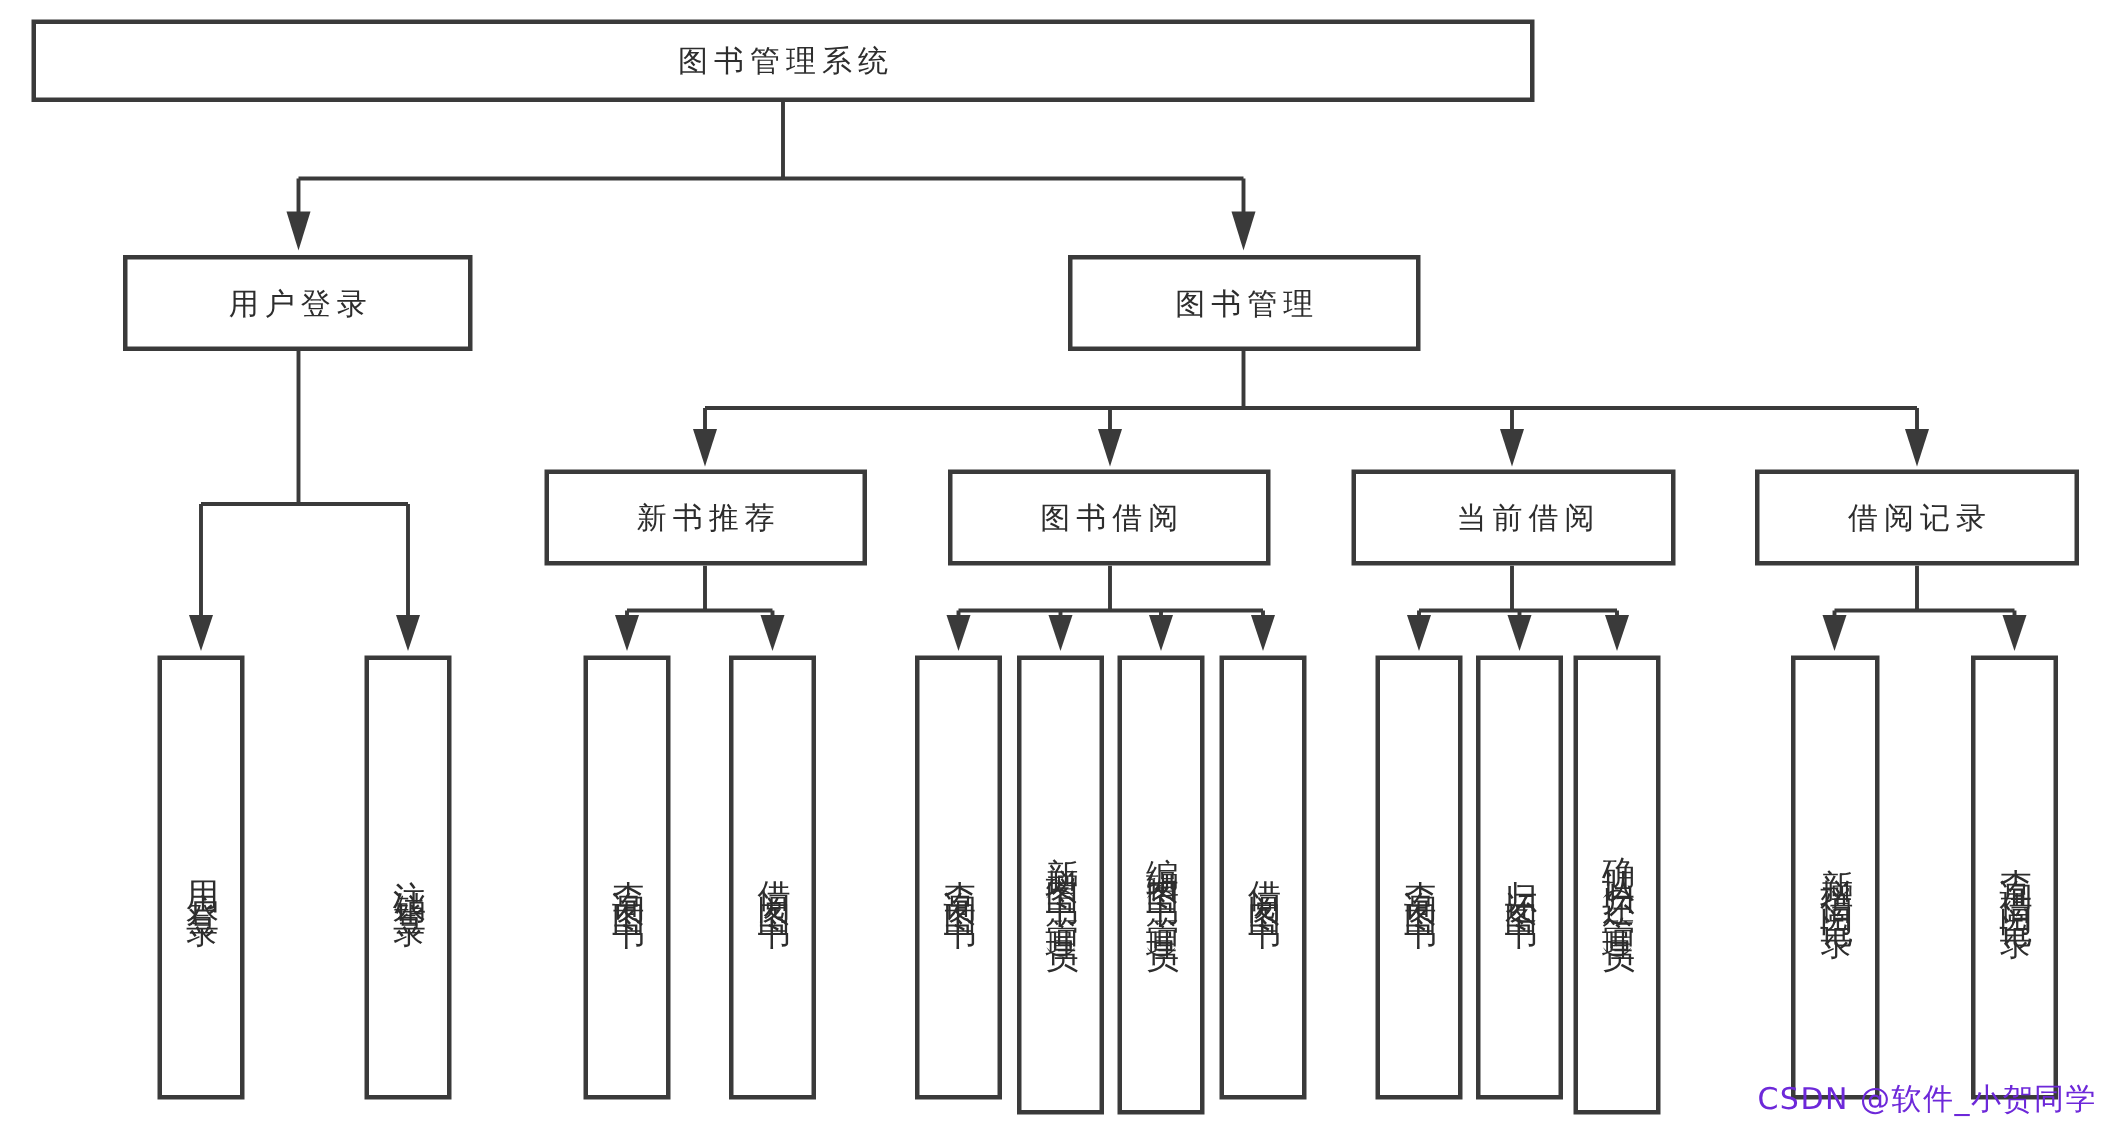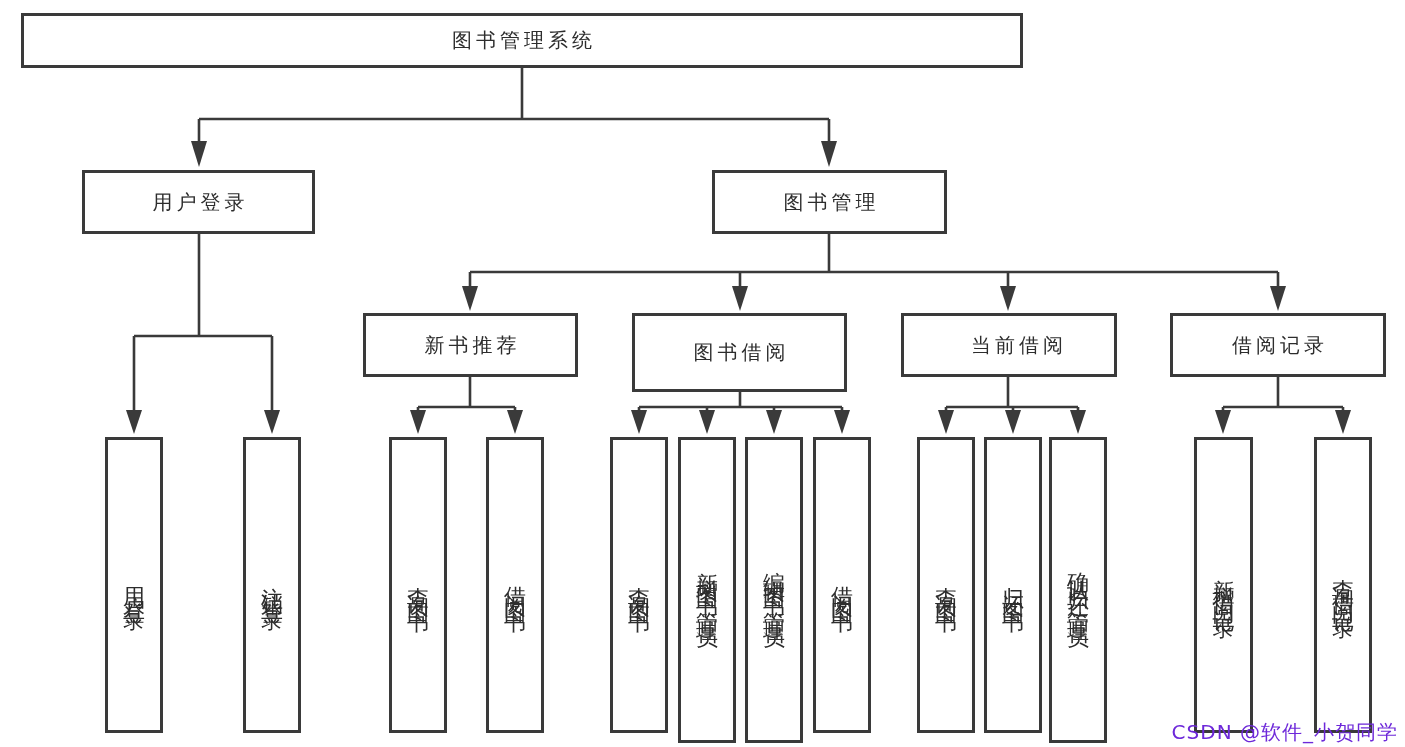--- a/index.html
+++ b/index.html
@@ -96,21 +96,21 @@
       <polygon points="1335,410 1351,410 1343,434"></polygon>
     </g>
   </svg>
 
   <div class="box hbox root-box" style="left:21px; top:13px; width:1002px; height:55px;">图书管理系统</div>
 
   <div class="box hbox" style="left:82px; top:170px; width:233px; height:64px;">用户登录</div>
   <div class="box hbox" style="left:712px; top:170px; width:235px; height:64px;">图书管理</div>
 
   <div class="box hbox" style="left:363px; top:313px; width:215px; height:64px;text-align:right;">新书推荐</div>
-  <div class="box hbox" style="left:632px; top:313px; width:215px; height:79px;">图书借阅</div>
+  <div class="box hbox" style="left:632px; top:313px; width:215px; height:64px;">图书借阅</div>
   <div class="box hbox" style="left:901px; top:313px; width:216px; height:64px;padding-left:16px;">当前借阅</div>
   <div class="box hbox" style="left:1170px; top:313px; width:216px; height:64px;">借阅记录</div>
 
   <div class="box vbox" style="left:105px; top:437px; width:58px; height:296px;">用户登录</div>
   <div class="box vbox" style="left:243px; top:437px; width:58px; height:296px;">注销登录</div>
 
   <div class="box vbox" style="left:389px; top:437px; width:58px; height:296px;">查询图书</div>
   <div class="box vbox" style="left:486px; top:437px; width:58px; height:296px;">借阅图书</div>
 
   <div class="box vbox" style="left:610px; top:437px; width:58px; height:296px;">查询图书</div>

